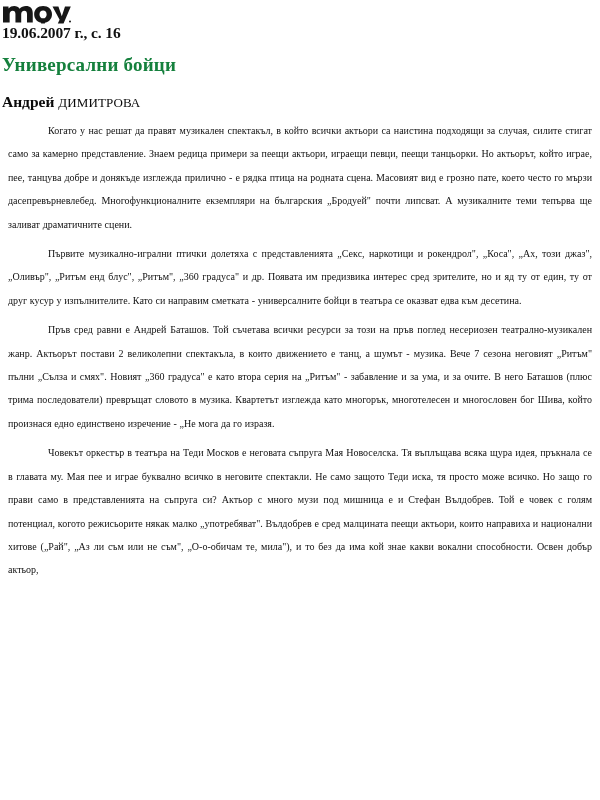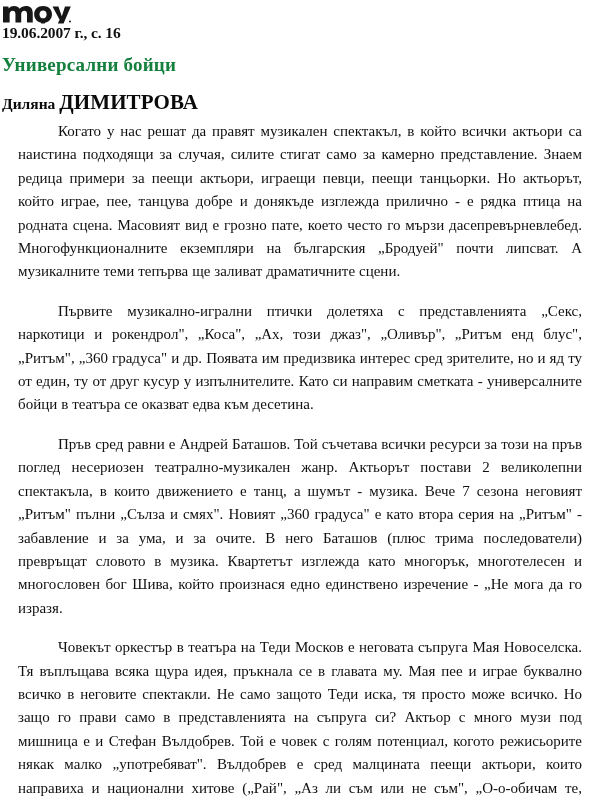--- a/index.html
+++ b/index.html
@@ -64,35 +64,35 @@
     margin: 14px 0 0 0;
     font-family: "Liberation Serif", "DejaVu Serif", serif;
     font-size: 15.5px;
     line-height: 20px;
     color: #0a0a0a;
   }
   .byline .first-name {
     font-weight: bold;
   }
   .byline .last-name {
-    font-weight: bold;
-    font-size: 21px;
+    font-weight: normal;
+    font-size: 13px;
     letter-spacing: 0.1px;
   }
   .body-text {
     margin: 0;
     padding: 0;
   }
   p.para {
-    margin: 16px;
+    margin: 6px;
     padding: 0;
     text-indent: 40px;
     text-align: justify;
     font-family: "Liberation Serif", "DejaVu Serif", serif;
-    font-size: 15px;
+    font-size: 10px;
     line-height: 23.4px;
     color: #101010;
     hyphens: manual;
     word-spacing: 0.2px;
   }
   p.para:first-of-type {
     margin-top: 6px;
   }
 </style>
 </head>
@@ -124,21 +124,21 @@
       </svg>
     </div>
     <div class="issue-line">19.06.2007 г., с. 16</div>
   </div>
 
   <div class="content">
 
     <h1 class="headline">Универсални бойци</h1>
 
     <div class="byline">
-      <span class="first-name">Диляна </span><span class="last-name">ДИМИТРОВА</span>
+      <span class="first-name">Андрей </span><span class="last-name">ДИМИТРОВА</span>
     </div>
 
     <div class="body-text">
       <p class="para">Когато у нас решат да правят музикален спектакъл, в който всички актьори са наистина подходящи за случая, силите стигат само за камерно представление. Знаем редица примери за пеещи актьори, играещи певци, пеещи танцьорки. Но актьорът, който играе, пее, танцува добре и донякъде изглежда прилично - е рядка птица на родната сцена. Масовият вид е грозно пате, което често го мързи дасепревърневлебед. Многофункционалните екземпляри на българския „Бродуей" почти липсват. А музикалните теми тепърва ще заливат драматичните сцени.</p>
       <p class="para">Първите музикално-игрални птички долетяха с представленията „Секс, наркотици и рокендрол", „Коса", „Ах, този джаз", „Оливър", „Ритъм енд блус", „Ритъм", „360 градуса" и др. Появата им предизвика интерес сред зрителите, но и яд ту от един, ту от друг кусур у изпълнителите. Като си направим сметката - универсалните бойци в театъра се оказват едва към десетина.</p>
       <p class="para">Пръв сред равни е Андрей Баташов. Той съчетава всички ресурси за този на пръв поглед несериозен театрално-музикален жанр. Актьорът постави 2 великолепни спектакъла, в които движението е танц, а шумът - музика. Вече 7 сезона неговият „Ритъм" пълни „Сълза и смях". Новият „360 градуса" е като втора серия на „Ритъм" - забавление и за ума, и за очите. В него Баташов (плюс трима последователи) превръщат словото в музика. Квартетът изглежда като многорък, многотелесен и многословен бог Шива, който произнася едно единствено изречение - „Не мога да го изразя.</p>
       <p class="para">Човекът оркестър в театъра на Теди Москов е неговата съпруга Мая Новоселска. Тя въплъщава всяка щура идея, пръкнала се в главата му. Мая пее и играе буквално всичко в неговите спектакли. Не само защото Теди иска, тя просто може всичко. Но защо го прави само в представленията на съпруга си? Актьор с много музи под мишница е и Стефан Вълдобрев. Той е човек с голям потенциал, когото режисьорите някак малко „употребяват". Вълдобрев е сред малцината пеещи актьори, които направиха и национални хитове („Рай", „Аз ли съм или не съм", „О-о-обичам те, мила"), и то без да има кой знае какви вокални способности. Освен добър актьор,</p>
     </div>
 
   </div>

